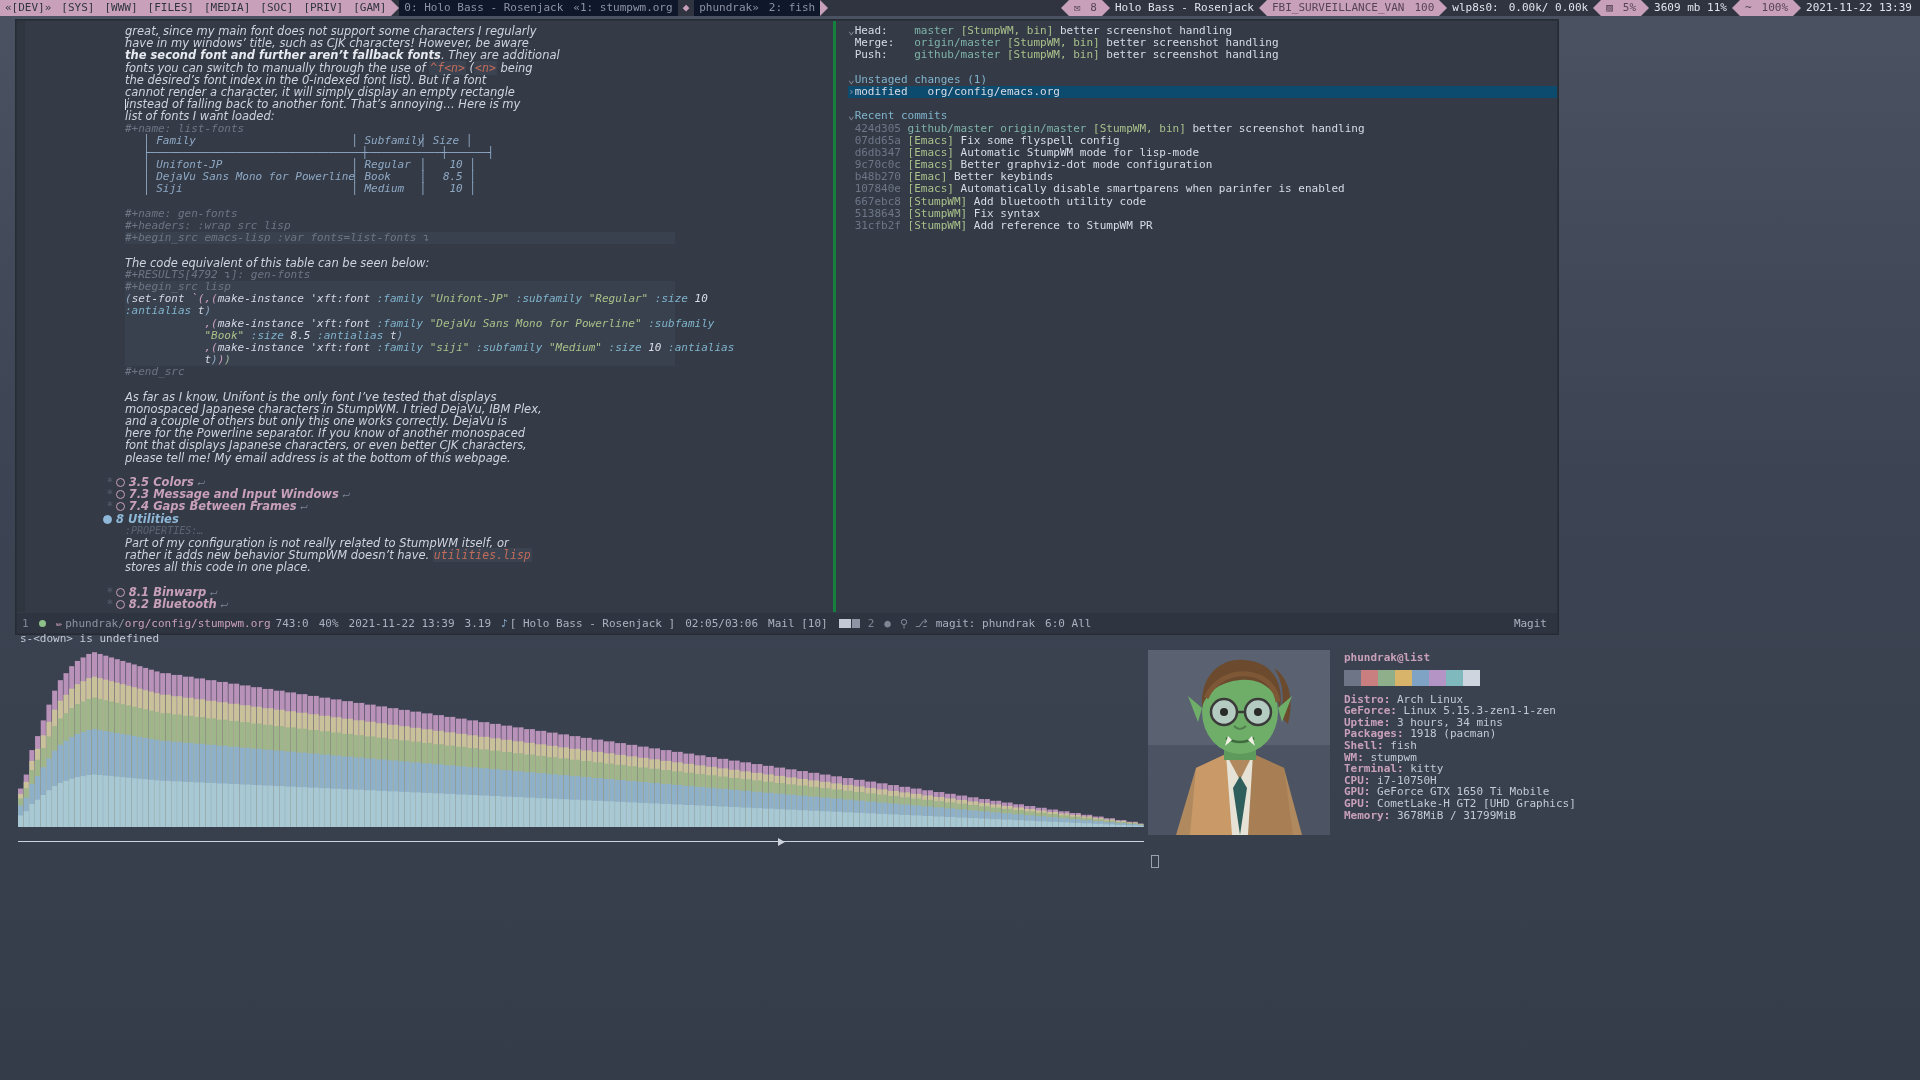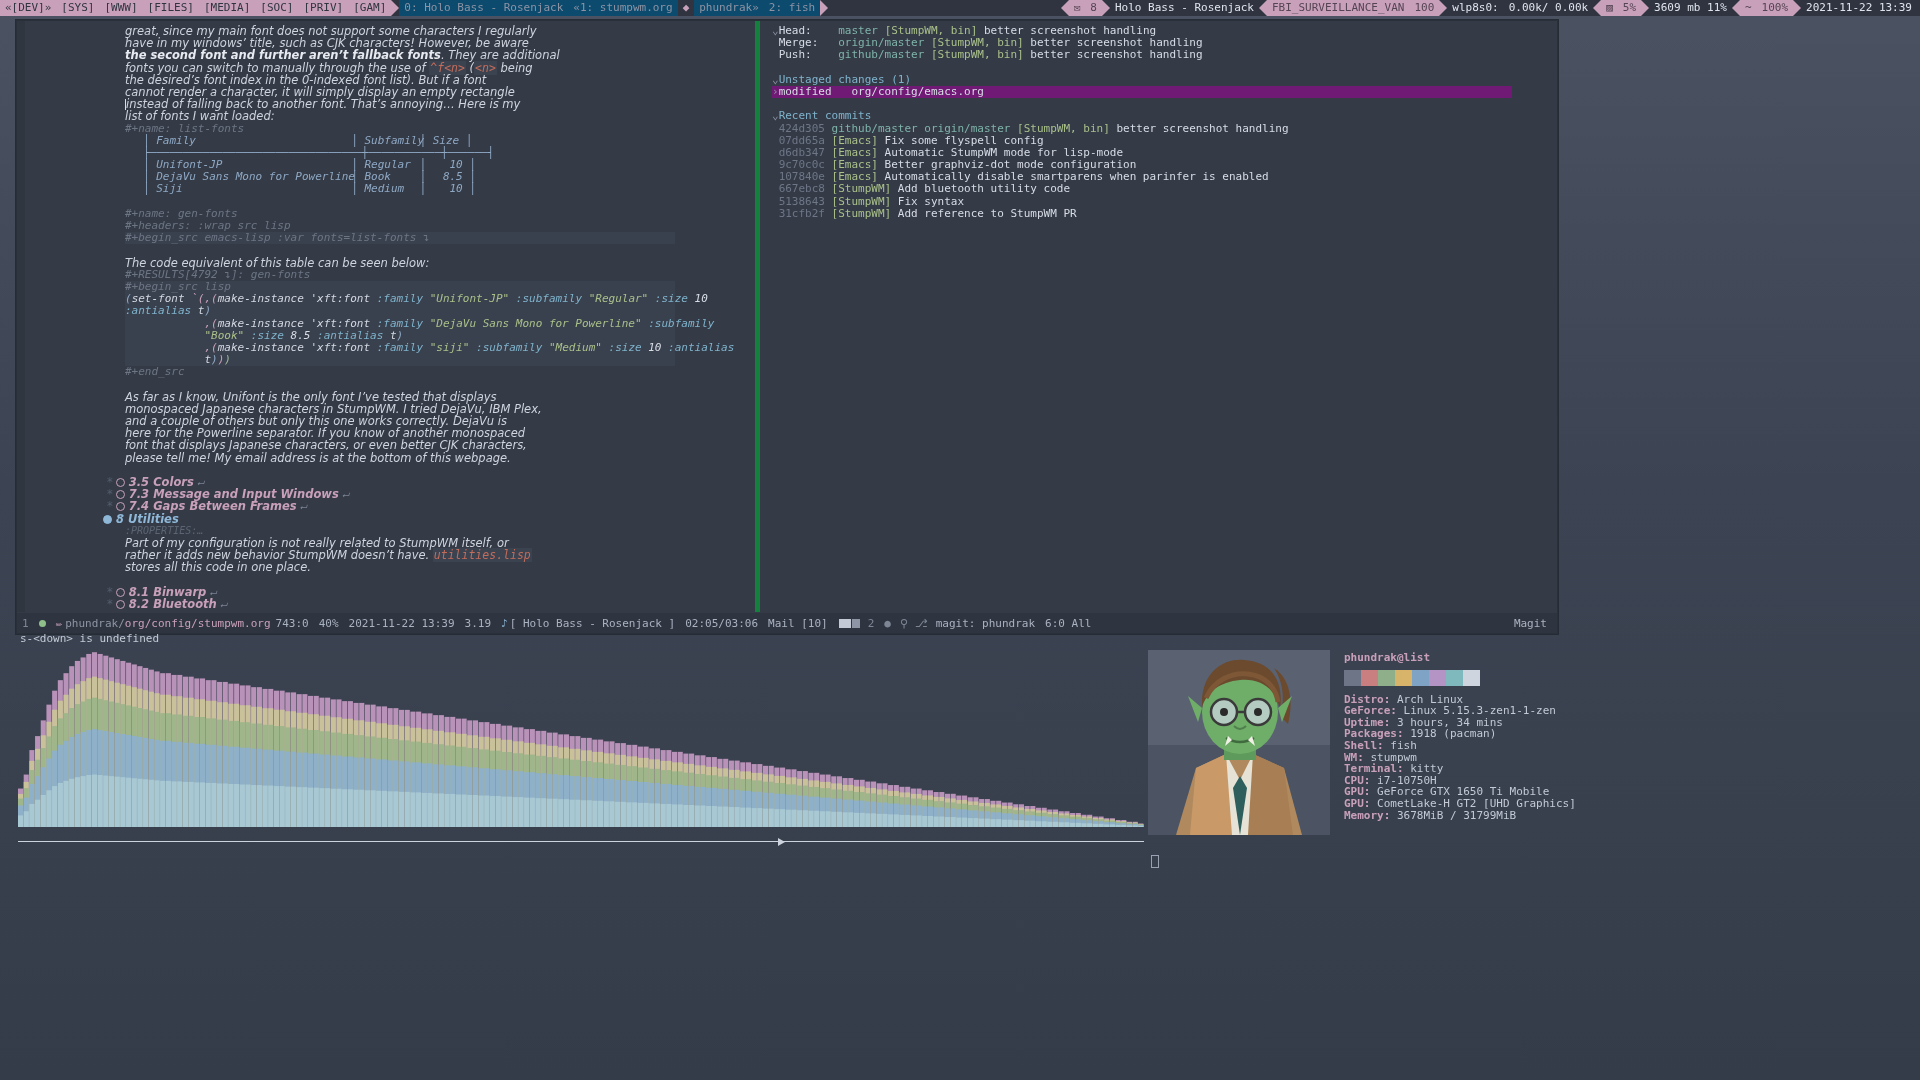--- a/index.html
+++ b/index.html
@@ -6,32 +6,32 @@
   body{width:1920px;height:1080px;overflow:hidden;font-family:"DejaVu Sans Mono",monospace;}
   .screen{position:relative;width:1920px;height:1080px;
     background:linear-gradient(180deg,#4b5363 0%,#434b5b 22%,#3c4453 45%,#39404e 70%,#353c49 100%);}
   
   .topbar{position:absolute;left:0;top:0;width:1920px;height:16px;background:#2f3440;
     display:flex;align-items:center;font-family:"DejaVu Sans Mono",monospace;font-size:11px;white-space:nowrap;}
   .tb-left{display:flex;align-items:center;height:16px;}
   .pl{display:inline-block;height:16px;line-height:16px;padding:0 5px;}
   .pl.pink{background:#c9a0ba;color:#2f3440;}
   .pl.pinkdim{background:#c9a0ba;color:#554453;}
-  .pl.darkgrey{background:#0c4a6e;color:#8d93a3;text-align:right;}
+  .pl.darkgrey{background:#0f172a;color:#8d93a3;text-align:right;}
   .sep-r{width:0;height:0;border-top:8px solid transparent;border-bottom:8px solid transparent;border-left:8px solid #c9a0ba;}
   .sep-r-dark{width:0;height:0;border-top:8px solid transparent;border-bottom:8px solid transparent;border-left:8px solid #2f3440;}
   .sep-l{width:0;height:0;border-top:8px solid transparent;border-bottom:8px solid transparent;border-right:8px solid #c9a0ba;}
   .tb-spacer{flex:1;height:16px;background:#2f3440;}
   .tb-right{display:flex;align-items:center;height:16px;}
   
   .emacs{position:absolute;left:16px;top:20px;width:1540px;height:612px;background:#343b47;
     border:1px solid #2a3039;box-shadow:0 0 0 1px #262c35;}
   .emacs-body{position:relative;width:100%;height:591px;overflow:hidden;}
   .win-left{position:absolute;left:0;top:0;width:766px;height:591px;overflow:hidden;font-style:italic;}
-  .win-right{position:absolute;left:738px;top:0;width:772px;height:591px;overflow:hidden;border-left:5px solid #15803d;}
+  .win-right{position:absolute;left:816px;top:0;width:772px;height:591px;overflow:hidden;border-left:3px solid #15803d;}
   .fringe{position:absolute;left:0;top:0;width:8px;height:591px;background:#30363f;}
   .doc{position:absolute;left:108px;top:0;width:650px;font-family:"DejaVu Sans","Liberation Sans",sans-serif;
     font-size:11.5px;line-height:12.2px;color:#cfd4de;}
   .doc .l{display:block;height:12.2px;white-space:nowrap;}
   .bold{font-weight:bold;color:#e7eaf0;}
   .code-inline{font-family:"DejaVu Sans Mono",monospace;background:#3b4250;padding:0 1px;}
   .verb{color:#c26c5b;}
   .org-meta{color:#6d7585;font-family:"DejaVu Sans Mono",monospace;font-size:11px;}
   .tbl{color:#8fa8c4;font-family:"DejaVu Sans Mono",monospace;font-size:11px;}
   .srcblk{background:#3a414e;}
@@ -49,21 +49,21 @@
   
   .magit{position:absolute;left:12px;top:4px;font-family:"DejaVu Sans Mono",monospace;font-size:11px;line-height:12.2px;color:#c6ccd8;}
   .mline{display:block;height:12.2px;white-space:pre;}
   .m-key{color:#d7dce6;}
   .m-branch{color:#7fb3a8;}
   .m-tag{color:#a9c08a;}
   .m-sec{color:#7fb3cc;}
   .m-hash{color:#6e7687;}
   .m-chev{color:#8c93a3;}
   .m-file{color:#d7dce6;}
-  .m-sel{background:#701a75;display:inline-block;}
+  .m-sel{background:#0c4a6e;display:inline-block;}
   
   .modeline{position:absolute;left:0;bottom:0;width:100%;height:20px;background:#2f3540;display:flex;align-items:center;
     font-family:"DejaVu Sans Mono",monospace;font-size:11px;color:#aab1c0;}
   .ml-seg{padding:0 5px;white-space:nowrap;display:flex;align-items:center;height:20px;}
   .ml-bar{color:#7e8696;}
   .ml-dot{width:7px;height:7px;border-radius:50%;background:#8fc08a;display:inline-block;margin:0 5px;}
   .ml-path-dim{color:#8d94a3;}
   .ml-path-hl{color:#c9a0ba;}
   .ml-box{width:12px;height:9px;background:#c3cad6;display:inline-block;margin-left:6px;}
   .ml-box2{width:8px;height:9px;background:#8d94a3;display:inline-block;margin-left:1px;}
@@ -210,20 +210,21 @@
           <span class="mline"> <span class="m-key">Push:</span>    <span class="m-branch">github/master</span> <span class="m-tag">[StumpWM, bin]</span> <span class="m-file">better screenshot handling</span></span>
           <span class="mline">&nbsp;</span>
           <span class="mline"><span class="m-chev">⌄</span><span class="m-sec">Unstaged changes (1)</span></span>
           <span class="mline m-sel" style="width:740px;"><span class="m-chev">›</span><span class="m-file">modified</span>   <span class="m-file">org/config/emacs.org</span></span>
           <span class="mline">&nbsp;</span>
           <span class="mline"><span class="m-chev">⌄</span><span class="m-sec">Recent commits</span></span>
           <span class="mline"> <span class="m-hash">424d305</span> <span class="m-branch">github/master origin/master</span> <span class="m-tag">[StumpWM, bin]</span> <span class="m-file">better screenshot handling</span></span>
           <span class="mline"> <span class="m-hash">07dd65a</span> <span class="m-tag">[Emacs]</span> <span class="m-file">Fix some flyspell config</span></span>
           <span class="mline"> <span class="m-hash">d6db347</span> <span class="m-tag">[Emacs]</span> <span class="m-file">Automatic StumpWM mode for lisp-mode</span></span>
           <span class="mline"> <span class="m-hash">9c70c0c</span> <span class="m-tag">[Emacs]</span> <span class="m-file">Better graphviz-dot mode configuration</span></span>
+          <span class="mline"> <span class="m-hash">b48b270</span> <span class="m-tag">[Emac]</span> <span class="m-file">Better keybinds</span></span>
           <span class="mline"> <span class="m-hash">107840e</span> <span class="m-tag">[Emacs]</span> <span class="m-file">Automatically disable smartparens when parinfer is enabled</span></span>
           <span class="mline"> <span class="m-hash">667ebc8</span> <span class="m-tag">[StumpWM]</span> <span class="m-file">Add bluetooth utility code</span></span>
           <span class="mline"> <span class="m-hash">5138643</span> <span class="m-tag">[StumpWM]</span> <span class="m-file">Fix syntax</span></span>
           <span class="mline"> <span class="m-hash">31cfb2f</span> <span class="m-tag">[StumpWM]</span> <span class="m-file">Add reference to StumpWM PR</span></span>
         </div>
       </div>
     </div>
 
     <div class="modeline">
       <span class="ml-seg ml-bar">1</span>

